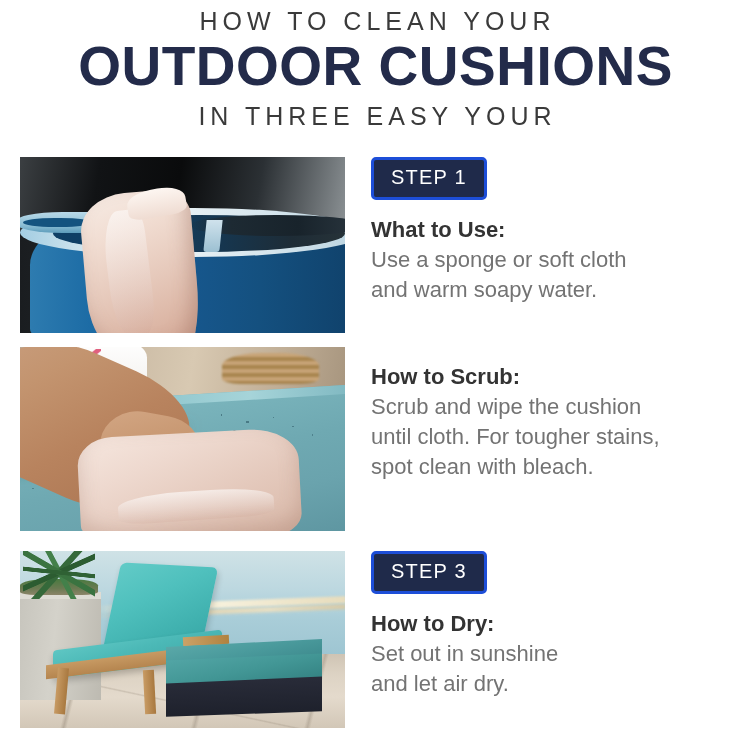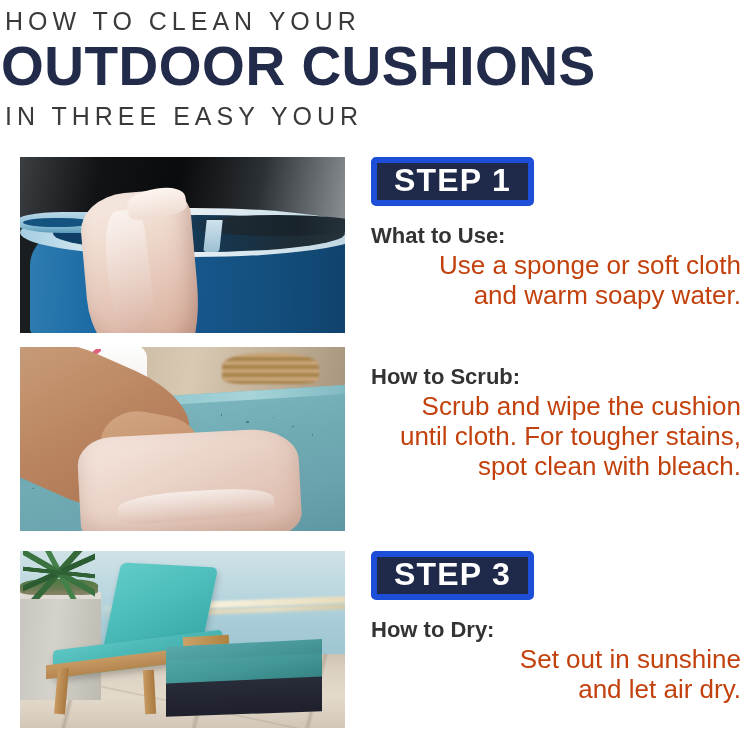--- a/index.html
+++ b/index.html
@@ -12,21 +12,21 @@
     height: 750px;
     font-family: "Liberation Sans", sans-serif;
     overflow: hidden;
     position: relative;
   }
 
   
   .header {
     width: 750px;
     padding-top: 6px;
-    text-align: left;
+    text-align: center;
   }
   .kicker {
     font-size: 25px;
     letter-spacing: 5.0px;
     color: #3a3a3a;
     font-weight: 400;
     line-height: 30px;
     text-indent: 5px;
   }
   .main-title {
@@ -72,43 +72,42 @@
     position: absolute;
     left: 371px;
     top: 0;
     width: 370px;
   }
 
   .badge {
     display: inline-block;
     background: #1f2a4a;
     color: #ffffff;
-    font-size: 32px;
-    font-weight: 700;
+    font-size: 20px;
+    font-weight: 400;
     letter-spacing: 1.2px;
     padding: 4px 17px 6px 17px;
     border-radius: 5px;
-    border: 6px solid #1d4ed8;
+    border: 3px solid #1d4ed8;
     line-height: 27px;
   }
 
   .heading {
     font-size: 22px;
     font-weight: 700;
     color: #333333;
     margin-top: 16px;
     line-height: 28px;
   }
   .body-text {
-    font-size: 26px;
+    font-size: 22px;
     font-weight: 400;
-    color: #c2410c;
+    color: #737373;
     line-height: 29px;
     margin-top: 1px;
-    text-align: right;
   }
 
   
   .p1-bg-dark {
     position: absolute; left: 0; top: 0; width: 100%; height: 47%;
     background: linear-gradient(100deg, #3b3f42 0%, #111315 24%, #0a0b0c 48%, #2b3034 72%, #8d9396 100%);
   }
   .p1-bg-lower {
     position: absolute; left: 0; top: 44%; width: 100%; height: 56%;
     background: linear-gradient(90deg, #1a1d20 0%, #23282b 30%, #6e7579 68%, #a9b0b3 100%);

